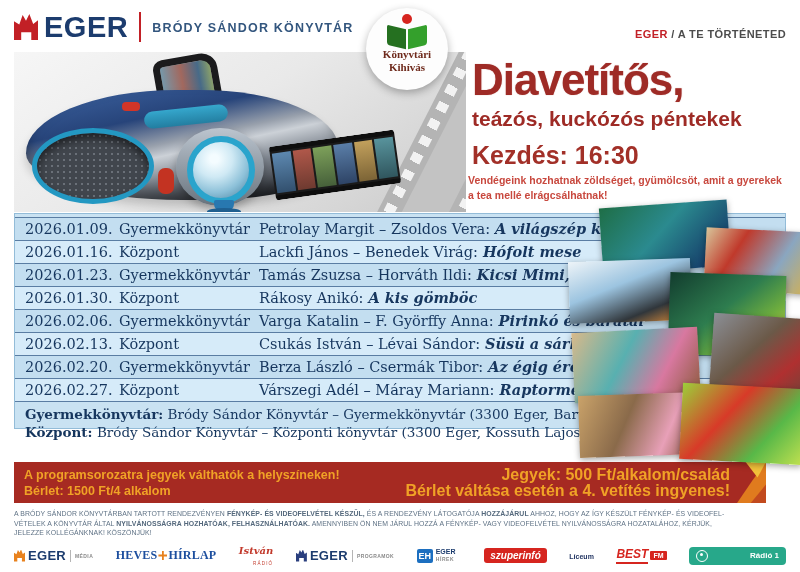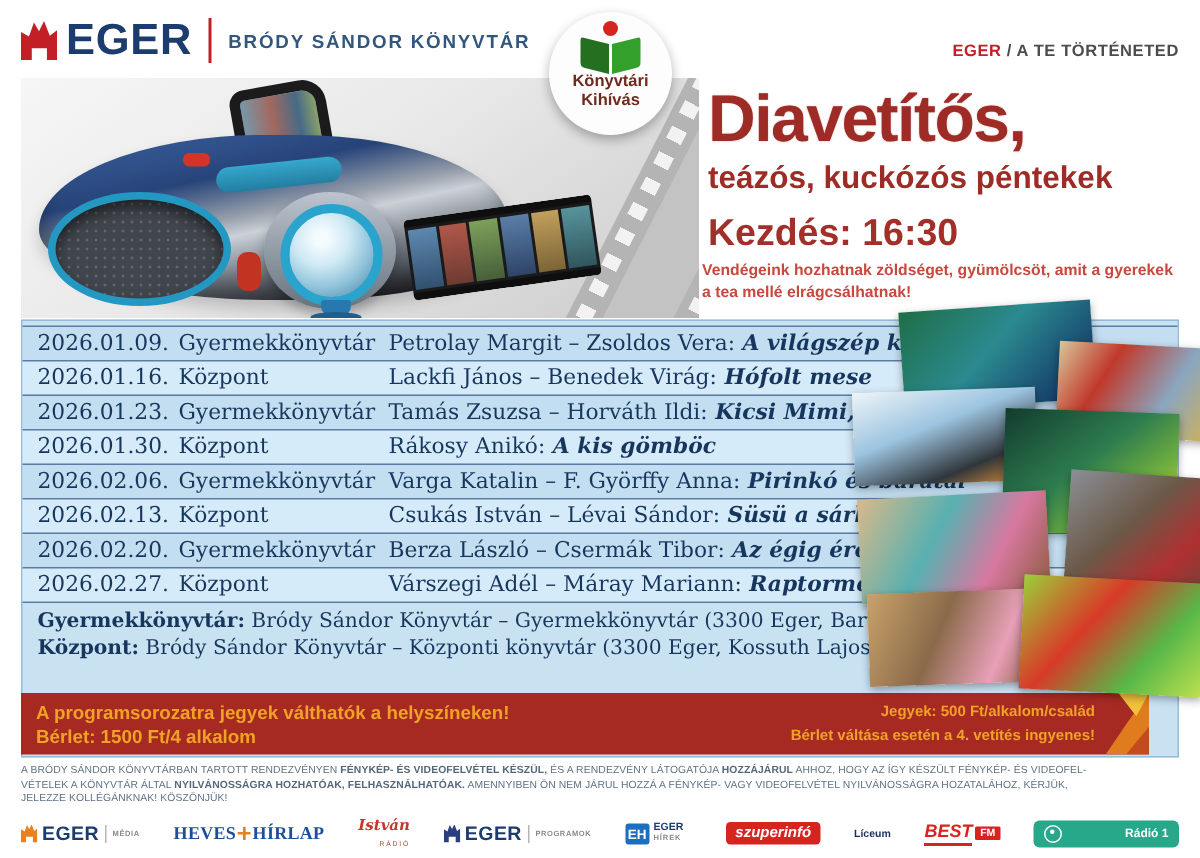--- a/index.html
+++ b/index.html
@@ -18,21 +18,21 @@
   .tagline .red{color:#c22026;}
 
   
   .badge{position:absolute;left:366px;top:8px;width:82px;height:82px;border-radius:50%;
     background:#fdfdfd;box-shadow:0 3px 8px rgba(0,0,0,.3);z-index:9;text-align:center;}
   .badge-book{position:relative;width:40px;height:26px;margin:13px auto 1px;}
   .badge-book .bl,.badge-book .br{position:absolute;bottom:0;width:19px;height:20px;background:#2e8b27;}
   .badge-book .bl{left:0;transform:skewY(14deg);border-radius:2px 0 0 3px;background:#257020;}
   .badge-book .br{right:0;transform:skewY(-14deg);border-radius:0 2px 3px 0;background:#34a02c;}
   .badge-book .dot{position:absolute;left:15px;top:-7px;width:10px;height:10px;border-radius:50%;background:#d6251f;}
-  .badge-text{font-family:Liberation Sans, sans-serif;font-size:11px;font-weight:bold;color:#6e2a1c;line-height:13px;}
+  .badge-text{font-family:Liberation Serif, serif;font-size:11px;font-weight:bold;color:#6e2a1c;line-height:13px;}
 
   
   .photo{position:absolute;left:14px;top:52px;width:452px;height:160px;overflow:hidden;
     background:linear-gradient(145deg,#f6f6f6 0%,#e9e9e9 45%,#d6d6d6 80%,#c9c9c9 100%);}
   .gray-strip{position:absolute;right:-34px;top:-52px;width:86px;height:300px;background:#b4b4b4;transform:rotate(27deg);}
   .gray-strip::before,.gray-strip::after{content:"";position:absolute;top:0;bottom:0;width:11px;
     background:repeating-linear-gradient(#f2f2f2 0 9px,#b4b4b4 9px 19px);}
   .gray-strip::before{left:5px;} .gray-strip::after{right:5px;}
   .gray-strip .mid{position:absolute;left:22px;right:22px;top:0;bottom:0;background:#c3c3c3;}
   .projector{position:absolute;left:12px;top:16px;width:360px;height:142px;}
@@ -71,21 +71,21 @@
   .title-block{position:absolute;left:472px;top:56px;width:326px;text-align:left;
     font-family:Liberation Sans, sans-serif;color:#9e2b26;}
   .title-main{font-size:44px;font-weight:bold;line-height:48px;letter-spacing:-1px;
     text-shadow:0 0 1px rgba(158,43,38,.5);}
   .title-sub{font-size:21px;font-weight:bold;line-height:26px;margin-top:2px;}
   .title-start{font-size:25px;font-weight:bold;line-height:30px;margin-top:8px;color:#a23028;}
   .hero-note{position:absolute;left:468px;top:173px;width:325px;color:#c8483e;font-weight:bold;
     font-size:10.5px;line-height:14.5px;white-space:nowrap;}
 
   
-  .schedule{position:absolute;left:14px;top:213px;width:772px;height:292px;background:#c9e2f2;
+  .schedule{position:absolute;left:14px;top:213px;width:772px;height:216px;background:#c9e2f2;
     border:1px solid #93bcd8;box-sizing:border-box;}
   .rows{position:absolute;left:0;top:3px;right:0;}
   .row{display:flex;height:22px;line-height:22px;font-family:"DejaVu Serif",serif;font-size:14.5px;
     color:#16365e;border-top:1px solid #5a7da3;white-space:nowrap;}
   .row:last-child{border-bottom:1px solid #5a7da3;}
   .row:nth-child(odd){background:#c3def0;}
   .row:nth-child(even){background:#d6ebf9;}
   .c-date{width:94px;padding-left:10px;}
   .c-place{width:140px;}
   .c-prog{flex:1;}
@@ -110,21 +110,21 @@
   .s6{left:-10px;top:126px;width:126px;height:70px;transform:rotate(-3deg);z-index:7;
     background:linear-gradient(120deg,#d9b98a,#58b0b0 40%,#d878a0 70%,#8a5a3a);}
   .s7{left:-4px;top:190px;width:120px;height:62px;transform:rotate(-2deg);z-index:8;
     background:linear-gradient(115deg,#caa36a,#8a6a4a 40%,#e8a0b8 72%,#7a4a2a);}
   .s8{left:98px;top:182px;width:122px;height:76px;transform:rotate(3deg);z-index:9;
     background:linear-gradient(130deg,#9ccf3a,#d83a28 38%,#58b848 70%,#bfe050);}
 
   
   .banner{position:absolute;left:14px;top:462px;width:752px;height:41px;background:#a62a22;overflow:hidden;}
   .banner-left{position:absolute;left:10px;top:5px;font-size:12.5px;font-weight:bold;line-height:16px;color:#f0a226;}
-  .banner-right{position:absolute;right:36px;top:5px;text-align:right;font-size:10px;font-weight:bold;
+  .banner-right{position:absolute;right:36px;top:5px;text-align:right;font-size:16px;font-weight:bold;
     line-height:16px;color:#f0a226;}
   .banner-decor{position:absolute;right:0;top:0;width:34px;height:41px;}
   .banner-decor .d1{position:absolute;inset:0;background:#e07b1e;clip-path:polygon(100% 0,100% 100%,15% 100%,60% 45%);}
   .banner-decor .d2{position:absolute;inset:0;background:#f2c13a;clip-path:polygon(100% 0,40% 0,75% 38%);}
   .banner-decor .d3{position:absolute;inset:0;background:#c24a1e;clip-path:polygon(100% 55%,100% 100%,55% 100%);}
 
   
   .legal{position:absolute;left:14px;top:509px;width:776px;color:#5f7285;font-size:6.9px;
     line-height:9.6px;letter-spacing:.08px;}
   .legal div{white-space:nowrap;overflow:hidden;}

